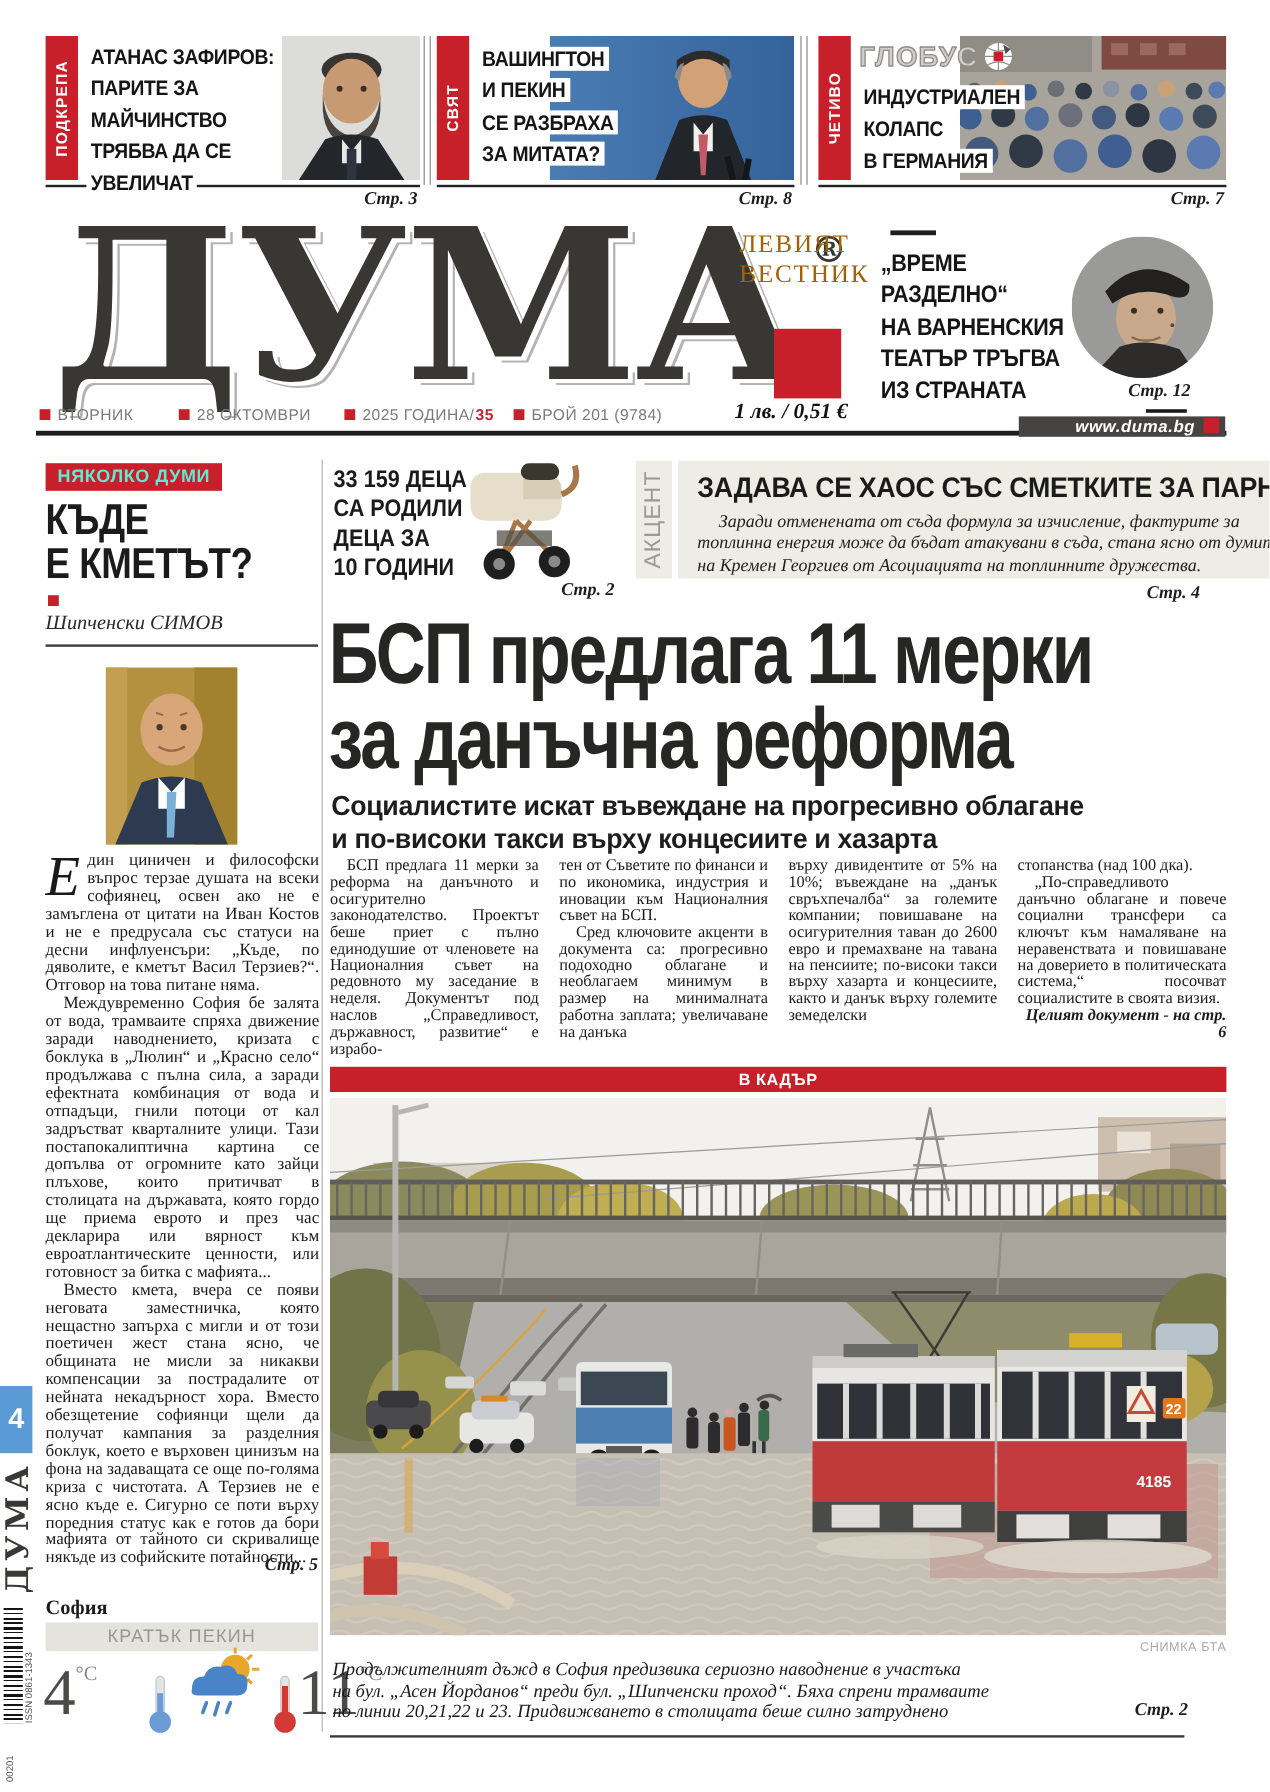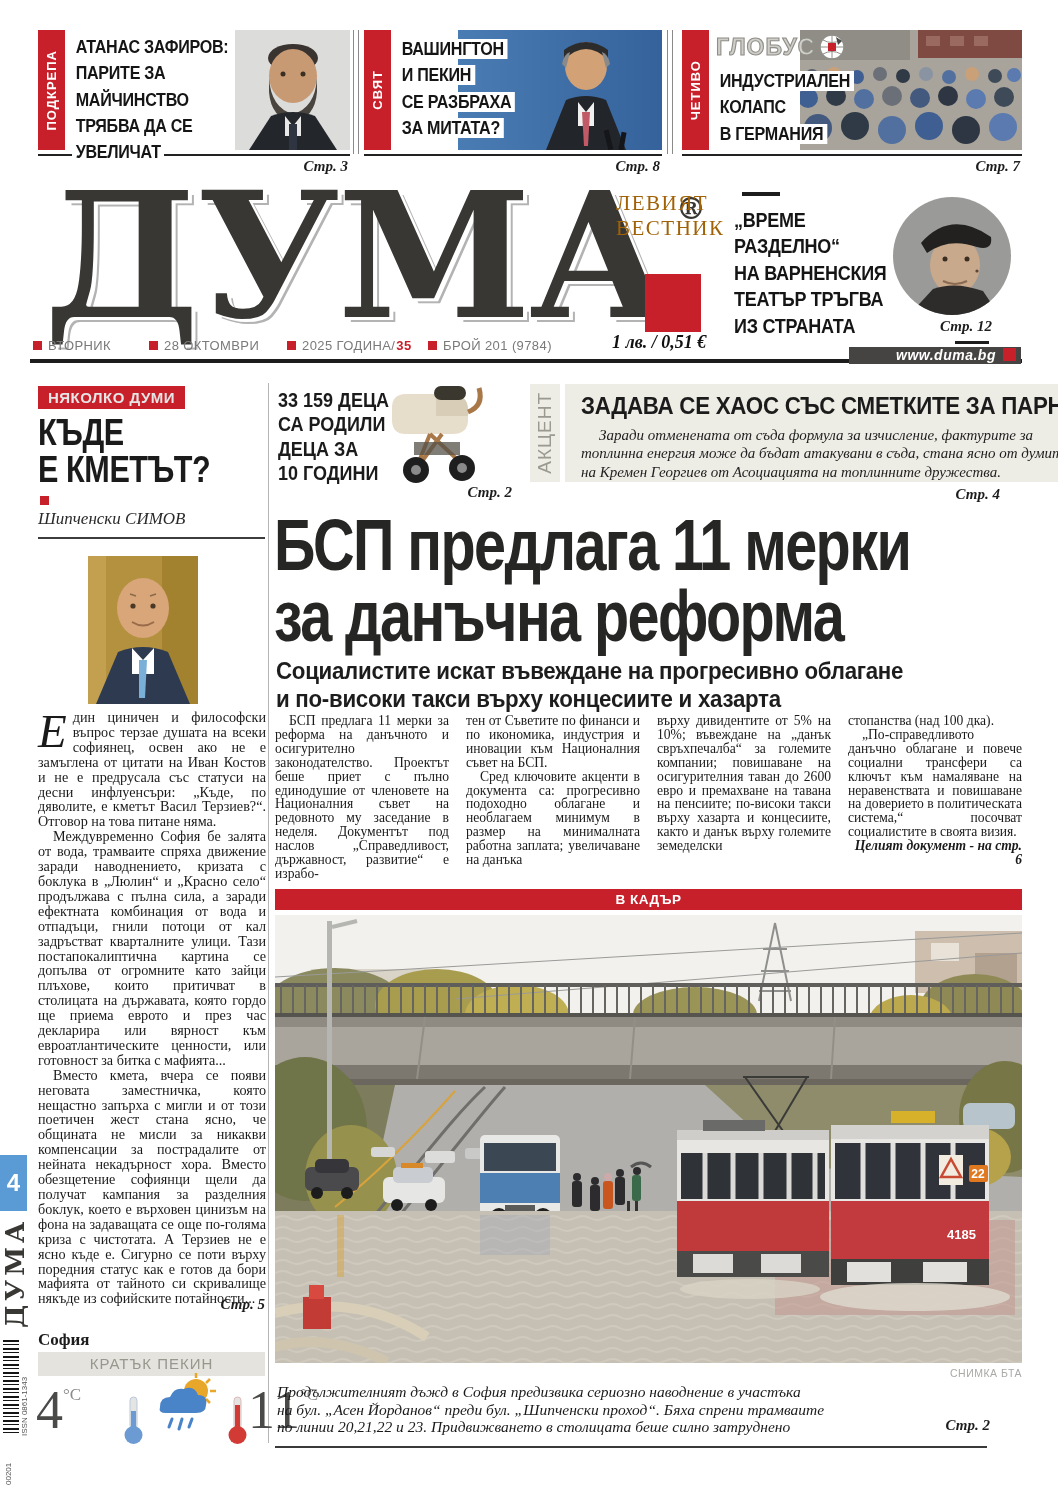--- a/index.html
+++ b/index.html
@@ -34,21 +34,21 @@
   .dl-item .sq{width:9px;height:9px;background:#c8202a;flex:0 0 auto;}
   .price{left:612px;top:332px;font-size:18px;font-weight:700;font-style:italic;color:#111;}
   .mast-rule{left:30px;top:359px;width:992px;height:4px;background:#1d1d1d;}
   .webbar{left:849px;top:347px;width:150px;height:17px;background:#454442;color:#fff;
         font-family:"Liberation Sans",sans-serif;font-weight:700;font-style:italic;font-size:14px;
         line-height:17px;text-align:center;letter-spacing:.5px;padding-left:22px;}
   .theater-title{left:734px;top:207px;width:195px;transform:scaleX(.9);transform-origin:0 0;
         font-family:"Liberation Sans",sans-serif;font-weight:700;font-size:20px;line-height:1.32;color:#151515;letter-spacing:-0.3px;}
   .circle-photo{left:893px;top:197px;width:118px;height:118px;border-radius:50%;overflow:hidden;}
   
-  .op-label{left:38px;top:386px;background:#c8202a;color:#e5e5e5;font-family:"Liberation Sans",sans-serif;
+  .op-label{left:38px;top:386px;background:#c8202a;color:#5eead4;font-family:"Liberation Sans",sans-serif;
         font-weight:700;font-size:15px;padding:3px 10px;letter-spacing:.5px;}
   .op-title{left:38px;top:414px;width:265px;transform:scaleX(.85);transform-origin:0 0;
         font-family:"Liberation Sans",sans-serif;font-weight:700;font-size:36px;line-height:1.04;
         color:#1b1b1b;letter-spacing:-0.5px;}
   .op-author{left:38px;top:509px;font-style:italic;font-size:17px;color:#2a2a2a;}
   .op-rule{left:38px;top:537px;width:227px;border-top:2px solid #3c3c3c;}
   .op-photo{left:88px;top:556px;width:110px;height:148px;overflow:hidden;}
   .op-body{left:38px;top:710px;width:228px;font-size:14.2px;line-height:14.9px;text-align:justify;color:#1a1a1a;}
   .op-body p{margin:0;text-indent:15px;}
   .op-body p.first{text-indent:0;}

